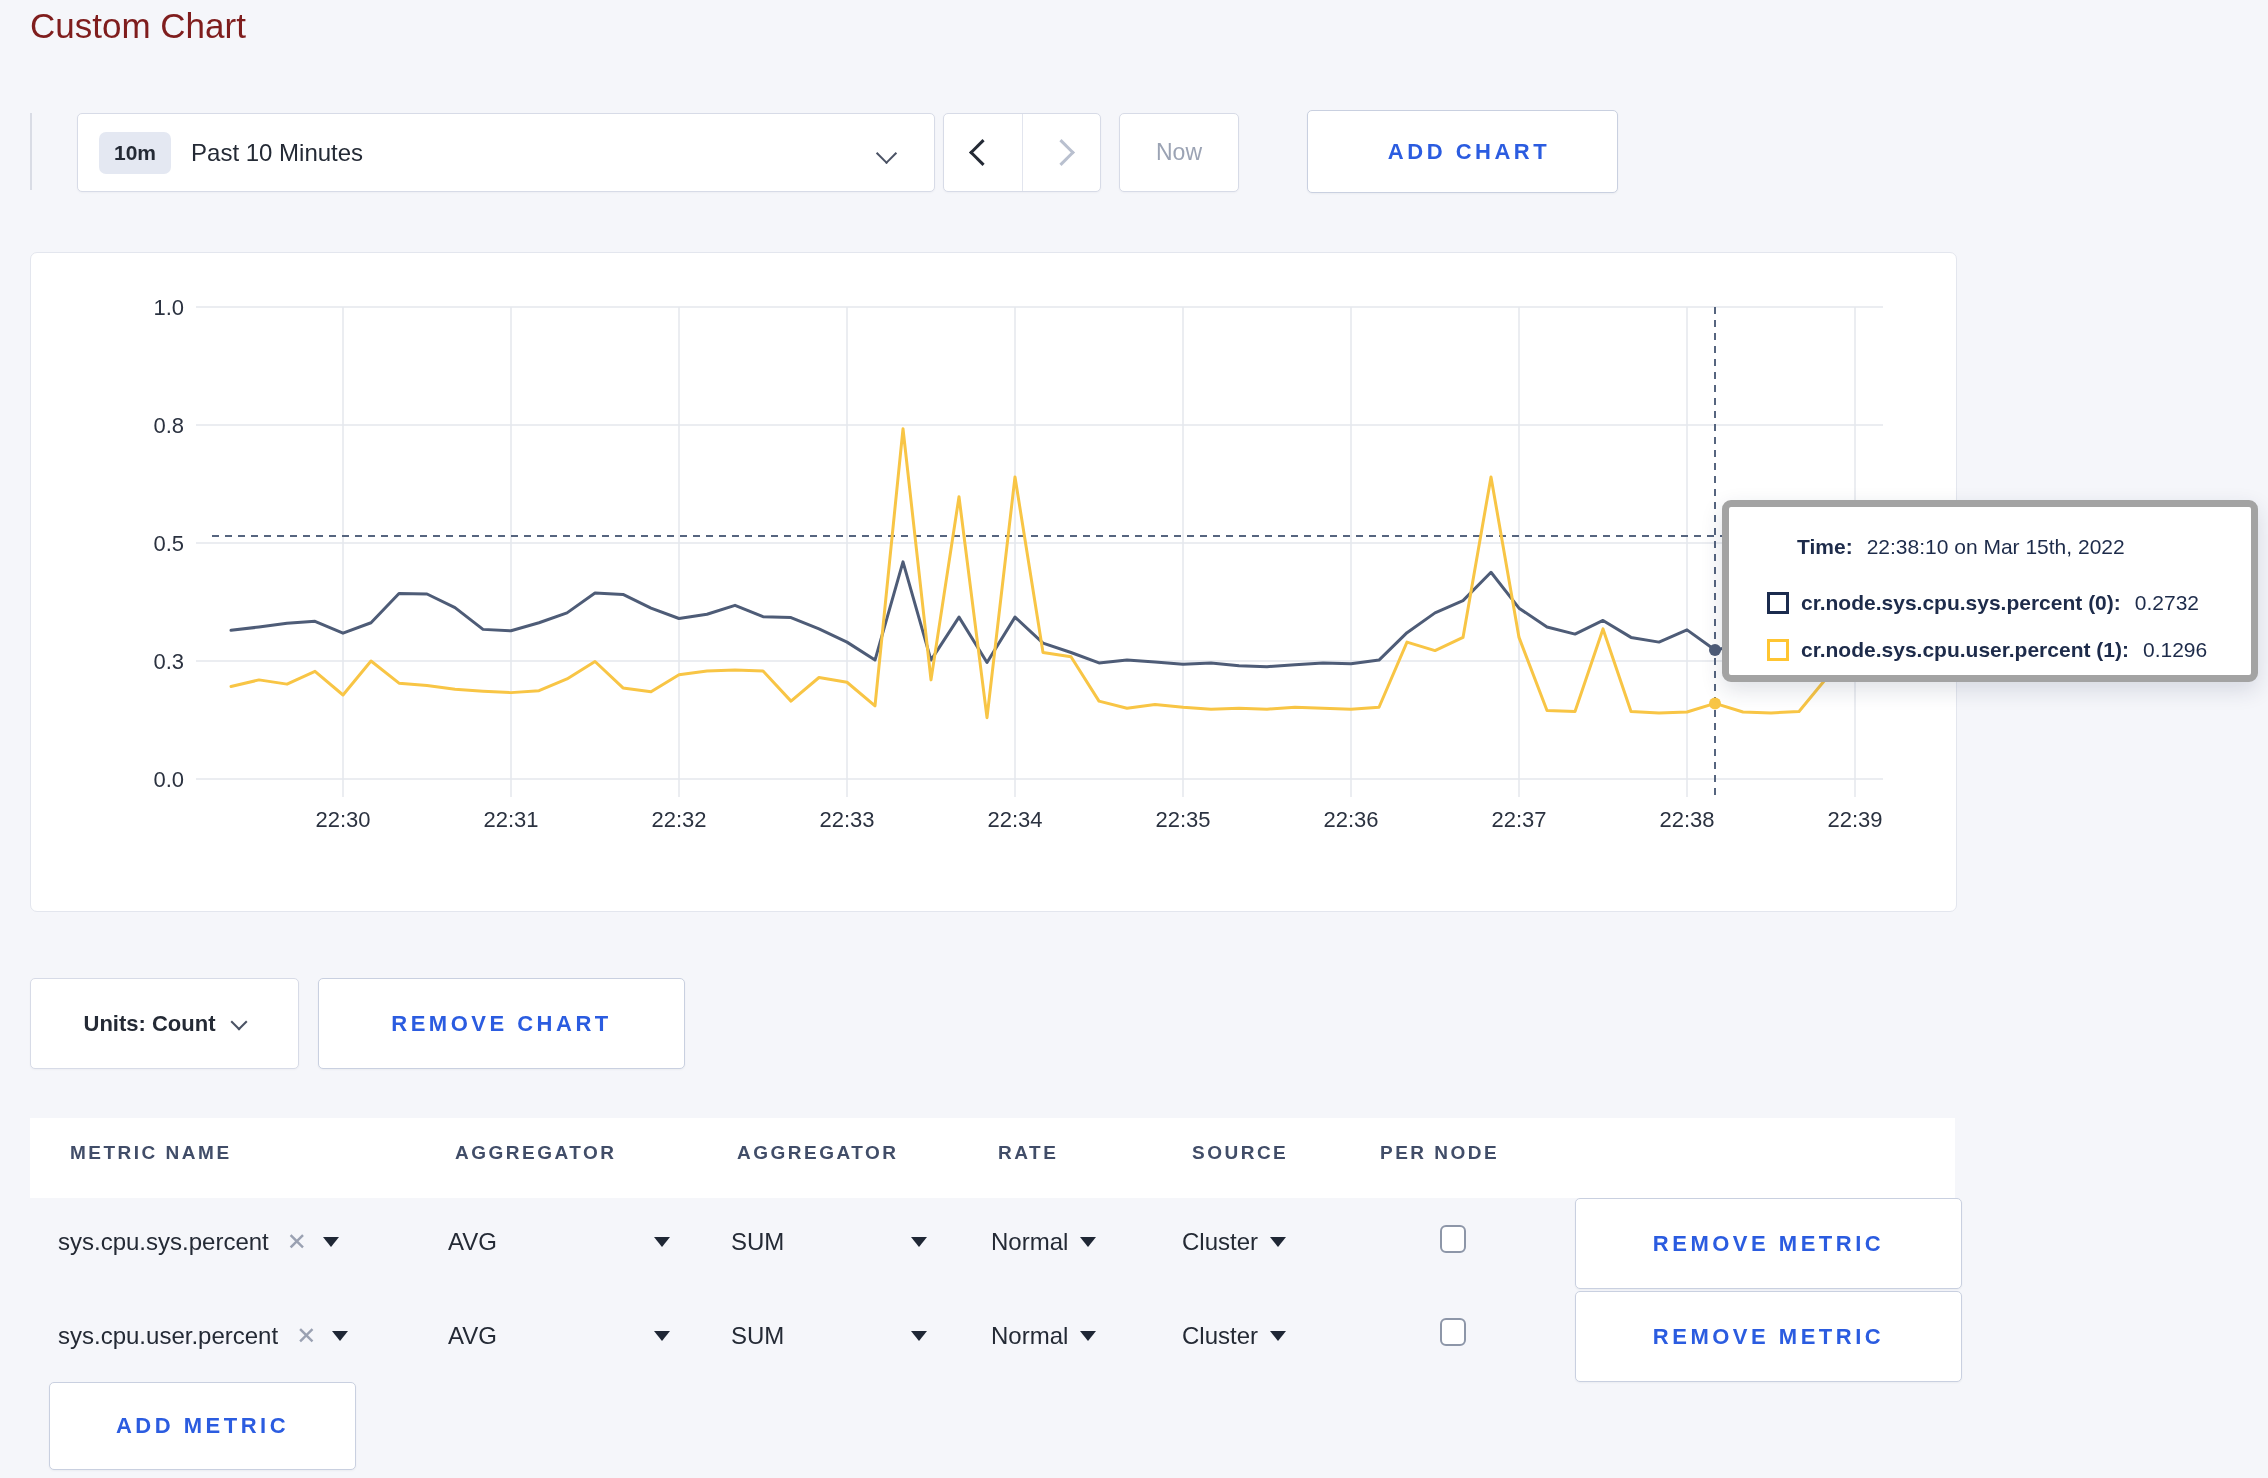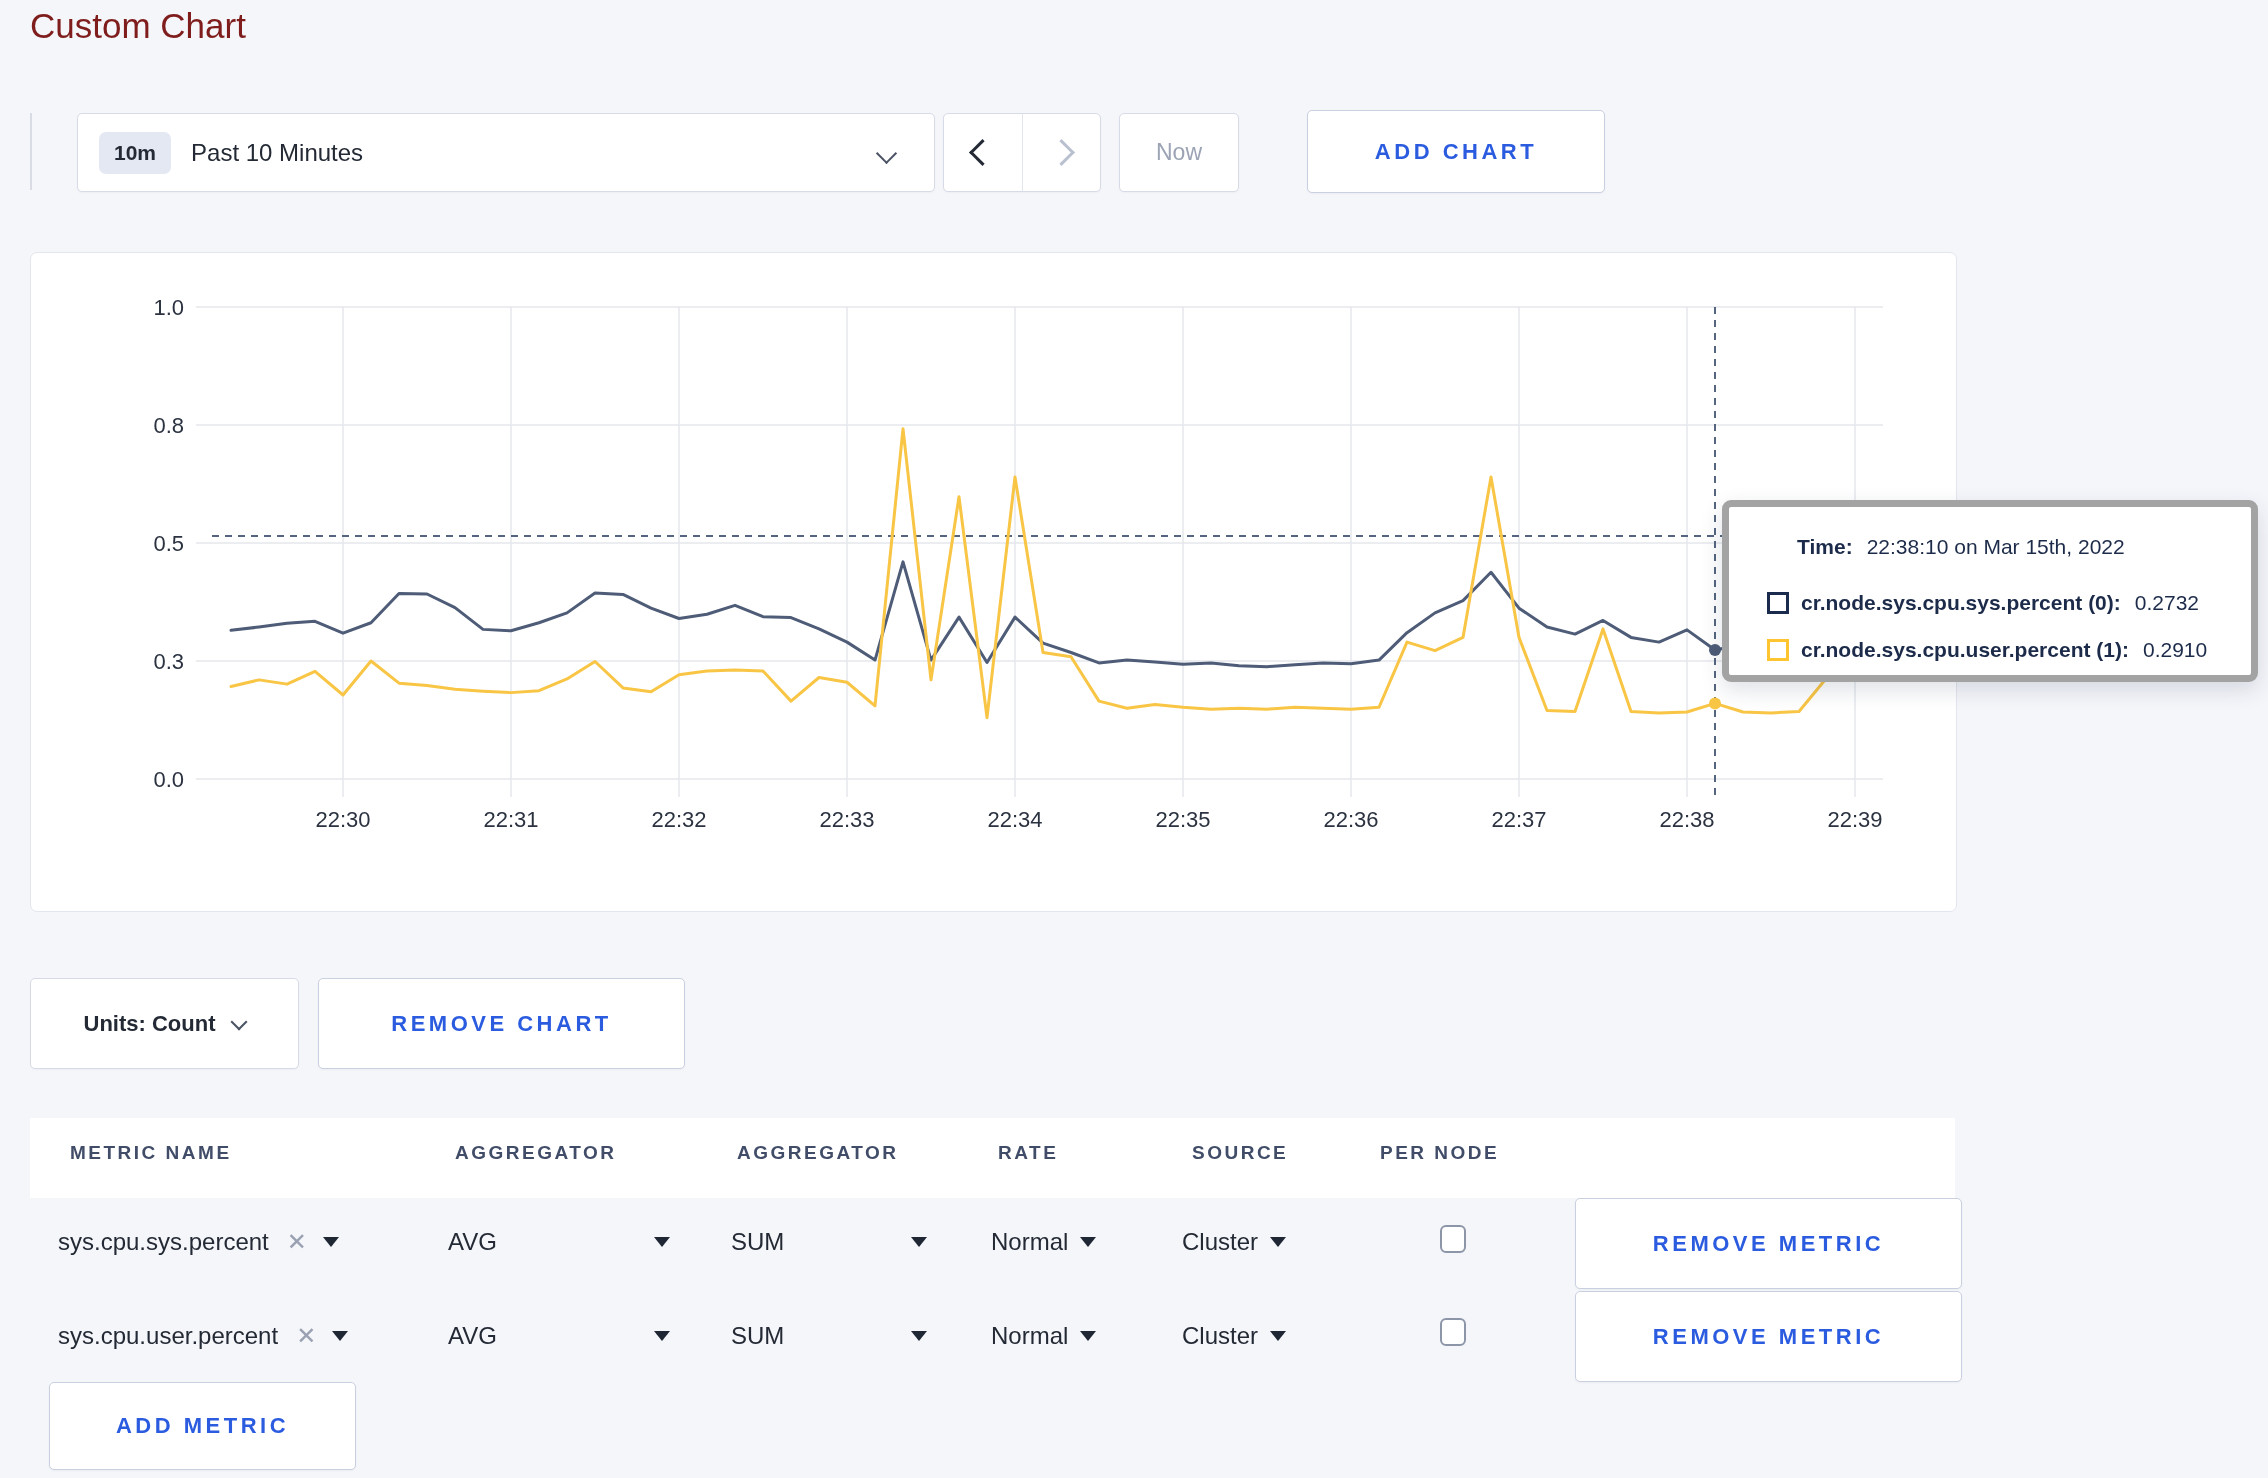--- a/index.html
+++ b/index.html
@@ -26,21 +26,21 @@
   .pager .half:first-child{border-right:1px solid #e2e5ee;}
   .chev-left{width:16px;height:16px;border-left:3.5px solid #242a35;border-bottom:3.5px solid #242a35;transform:rotate(45deg);}
   .chev-right{width:16px;height:16px;border-right:3px solid #b9c0cf;border-top:3px solid #b9c0cf;transform:rotate(45deg);}
   .now-btn{position:absolute;left:1119px;top:113px;width:118px;height:77px;background:#fff;
     border:1px solid #d7dbe7;border-radius:5px;display:flex;align-items:center;justify-content:center;
     font-size:23px;color:#9ba3b4;box-shadow:0 1px 2px rgba(40,50,80,.04);cursor:default;}
 
   .btn-blue{background:#fff;border:1px solid #c9d0e0;border-radius:5px;display:flex;align-items:center;
     justify-content:center;color:#2b5ce0;font-size:22px;font-weight:600;letter-spacing:3.5px;
     box-shadow:0 1px 2px rgba(40,50,80,.05);cursor:pointer;}
-  .add-chart{position:absolute;left:1307px;top:110px;width:296px;height:81px;}
+  .add-chart{position:absolute;left:1307px;top:110px;width:296px;height:81px;padding-left:13px;}
 
   
   .chart-card{position:absolute;left:30px;top:252px;width:1925px;height:658px;background:#fff;
     border:1px solid #e3e6ee;border-radius:7px;z-index:1;}
   #chart-svg{position:absolute;left:0;top:0;z-index:2;pointer-events:none;}
 
   
   .tooltip{position:absolute;left:1722px;top:500px;width:536px;height:182px;background:#fff;
     border:7px solid #a3a3a3;border-radius:9px;box-shadow:0 8px 22px rgba(27,43,75,.14);z-index:3;
     padding:0;box-sizing:border-box;}
@@ -146,21 +146,21 @@
       <span class="tt-val">22:38:10 on Mar 15th, 2022</span>
     </div>
     <div class="tt-row tt-s0">
       <span class="swatch" style="border-color:#1b2b4e"></span>
       <span class="tt-label">cr.node.sys.cpu.sys.percent (0):</span>
       <span class="tt-val">0.2732</span>
     </div>
     <div class="tt-row tt-s1">
       <span class="swatch" style="border-color:#ffc531"></span>
       <span class="tt-label">cr.node.sys.cpu.user.percent (1):</span>
-      <span class="tt-val">0.2910</span>
+      <span class="tt-val">0.1296</span>
     </div>
   </div>
 
   <div class="units-btn">
     <span class="txt">Units: Count</span>
     <span class="chev"></span>
   </div>
   <div class="btn-blue remove-chart">REMOVE CHART</div>
 
   <div class="mt-header">

